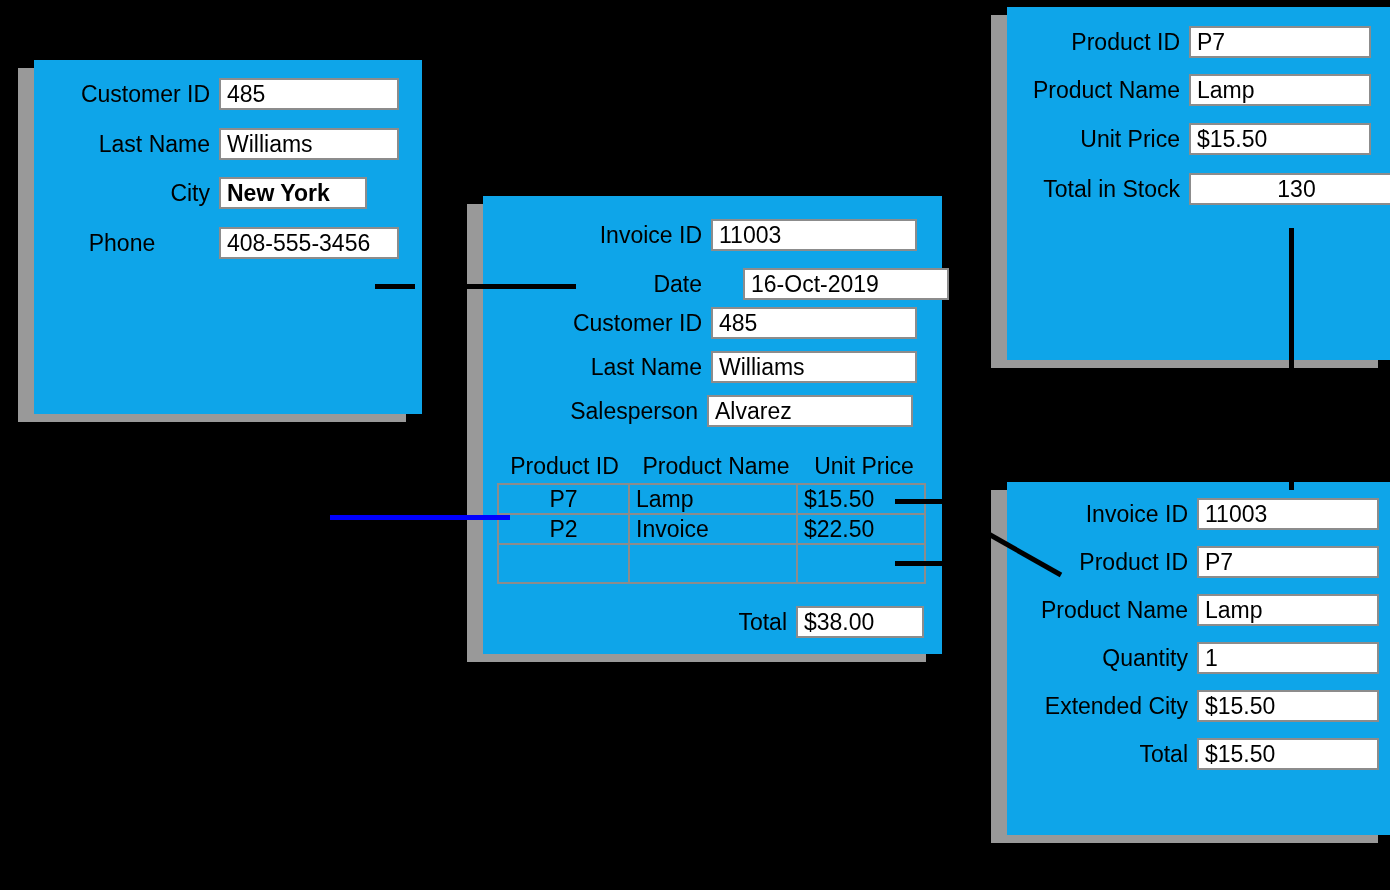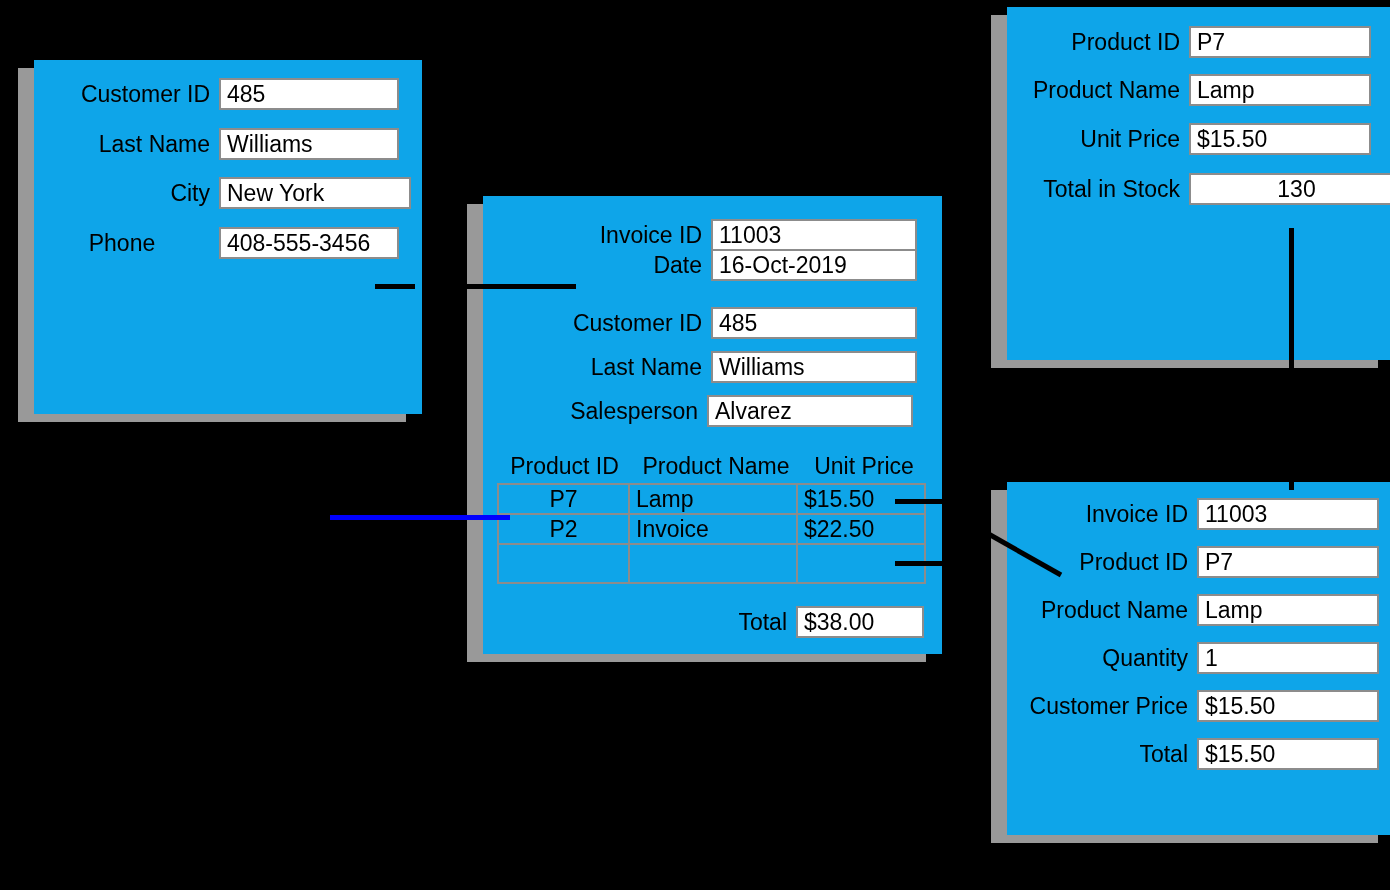--- a/index.html
+++ b/index.html
@@ -128,38 +128,38 @@
       <div class="field-input" style="width:180px;">485</div>
     </div>
 
     <div class="field-row" style="left:0px; top:68px;">
       <div class="field-label" style="width:185px;">Last Name</div>
       <div class="field-input" style="width:180px;">Williams</div>
     </div>
 
     <div class="field-row" style="left:0px; top:117px;">
       <div class="field-label" style="width:185px;">City</div>
-      <div class="field-input" style="width:192px;">New York</div>
+      <div class="field-input" style="width:148px;font-weight:bold;">New York</div>
     </div>
 
     <div class="field-row" style="left:0px; top:167px;">
       <div class="field-label" style="width:185px;text-align:center;">Phone</div>
       <div class="field-input" style="width:180px;">408-555-3456</div>
     </div>
   </div>
 
   <div class="card-shadow" style="left:467px; top:204px; width:459px; height:458px;"></div>
   <div class="card-body" style="left:459px; top:196px; width:459px; height:458px;">
 
     <div class="field-row" style="left:0px; top:23px;">
       <div class="field-label" style="width:228px;">Invoice ID</div>
       <div class="field-input" style="width:206px;">11003</div>
     </div>
 
-    <div class="field-row" style="left:0px; top:53px;">
+    <div class="field-row" style="left:0px; top:72px;gap:32px;">
       <div class="field-label" style="width:228px;">Date</div>
       <div class="field-input" style="width:206px;">16-Oct-2019</div>
     </div>
 
     <div class="field-row" style="left:0px; top:111px;">
       <div class="field-label" style="width:228px;">Customer ID</div>
       <div class="field-input" style="width:206px;">485</div>
     </div>
 
     <div class="field-row" style="left:0px; top:155px;">
@@ -247,21 +247,21 @@
       <div class="field-label" style="width:190px;">Product Name</div>
       <div class="field-input" style="width:182px;">Lamp</div>
     </div>
 
     <div class="field-row" style="left:0px; top:160px;">
       <div class="field-label" style="width:190px;">Quantity</div>
       <div class="field-input" style="width:182px;">1</div>
     </div>
 
     <div class="field-row" style="left:0px; top:208px;">
-      <div class="field-label" style="width:190px;">Customer Price</div>
+      <div class="field-label" style="width:190px;">Extended City</div>
       <div class="field-input" style="width:182px;">$15.50</div>
     </div>
 
     <div class="field-row" style="left:0px; top:256px;">
       <div class="field-label" style="width:190px;">Total</div>
       <div class="field-input" style="width:182px;">$15.50</div>
     </div>
   </div>
 
   <div class="conn" style="left:375px; top:284px; width:40px; height:5px;"></div>

